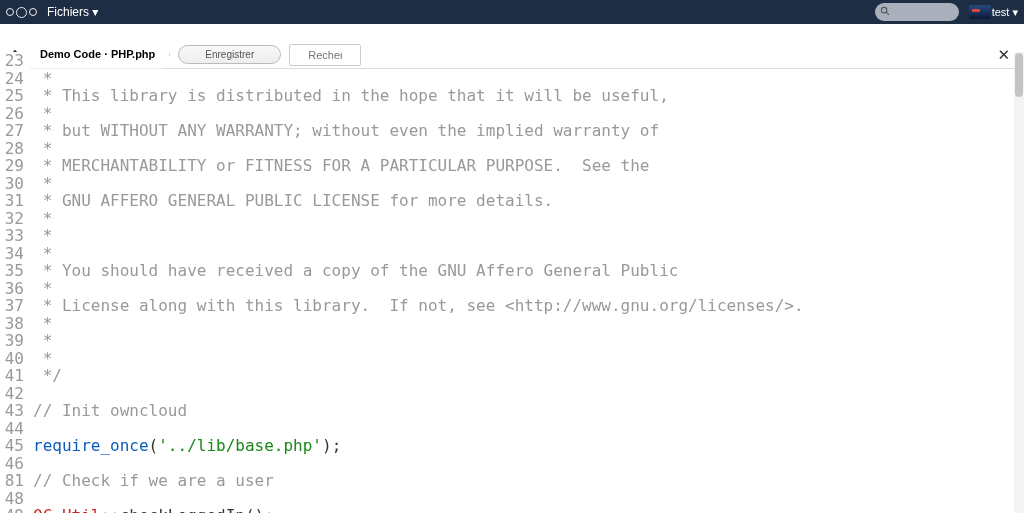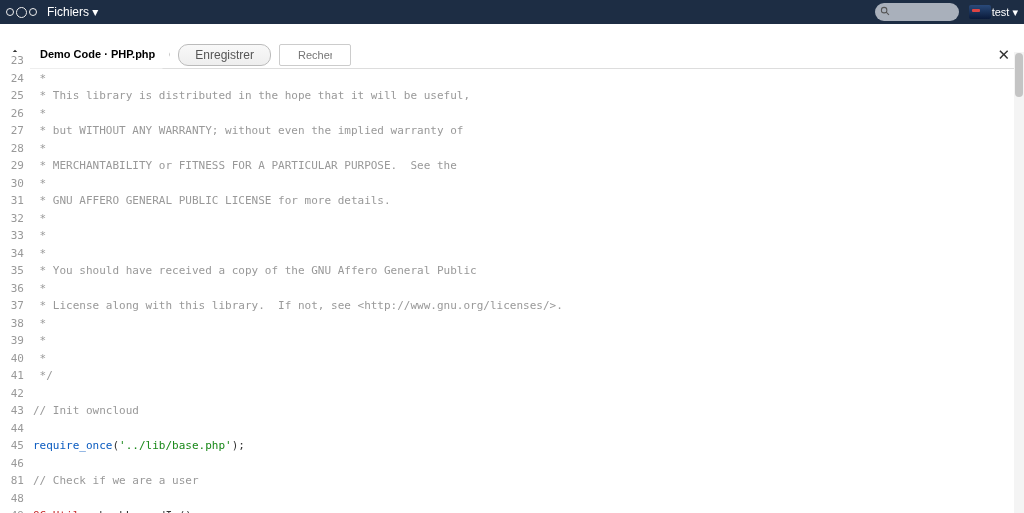--- a/index.html
+++ b/index.html
@@ -13,24 +13,24 @@
 .search { width:84px; height:18px; border-radius:10px; border:none; background:#a9b0bb; padding:0 8px 0 20px; font-size:11px; }
 .search-wrap { position:relative; margin-right:10px; }
 .search-ico { position:absolute; left:5px; top:3px; width:11px; height:11px; pointer-events:none; }
 .user { display:flex; align-items:flex-end; gap:1px; font-size:11px; cursor:pointer; }
 .avatar { width:22px; height:14px; background:linear-gradient(#2a4a7a,#0a1a3a); border-radius:2px; position:relative; }
 .avatar::after{content:"";position:absolute;left:3px;top:4px;width:8px;height:3px;background:#d44;border-radius:1px;}
 .sub { height:28px; border-bottom:1px solid #ddd; display:flex; align-items:center; padding:0 8px; gap:8px; background:#fff;margin-top:17px; }
 .home-ico{width:14px;height:12px;cursor:pointer;}
 .crumb { background:#fff; border:1px solid #ccc; border-width:0 1px 0 0; padding:0 14px 0 10px; height:28px; line-height:27px; font-size:11px; cursor:pointer; position:relative; clip-path:polygon(0 0,calc(100% - 8px) 0,100% 50%,calc(100% - 8px) 100%,0 100%);}
 .crumb b{font-weight:bold;}
-.btn { border:1px solid #bbb; background:linear-gradient(#f8f8f8,#eee); padding:3px 16px; font-size:12px; border-radius:10px; cursor:pointer; color:#555; }
+.btn { border:1px solid #bbb; background:linear-gradient(#f8f8f8,#eee); padding:3px 26px; font-size:10px; border-radius:10px; cursor:pointer; color:#555; }
 .find { border:1px solid #ccc; height:22px; font-size:11px; padding:0 18px; width:72px; border-radius:2px; }
 .close { margin-left:auto; cursor:pointer; font-size:15px; color:#333; padding:0 6px; }
-.editor { position:absolute; top:52px; left:0; right:0; bottom:0; font-family:Monaco,Menlo,Consolas,monospace; font-size:11px; line-height:17.5px; overflow:hidden;}
+.editor { position:absolute; top:52px; left:0; right:0; bottom:0; font-family:Monaco,Menlo,Consolas,monospace; font-size:16px; line-height:17.5px; overflow:hidden;}
 .gutter { position:absolute; left:0; top:0; width:30px; text-align:right; color:#999; padding-right:6px; background:#fff;}
 .code { position:absolute; left:33px; top:0; right:4px; white-space:pre; color:#333;}
 .c-cmt{color:#999;} .c-kw{color:#0a5bc0;text-align:center;} .c-str{color:#188818;} .c-cls{color:#c52727;}
 .scrollbar{position:absolute;right:0;top:52px;width:10px;bottom:0;background:#f4f4f4;}
 .thumb{width:8px;margin:1px;height:44px;background:#c4c4c4;border-radius:4px;}
 </style>
 </head>
 <body>
 
 <div class="topbar">

